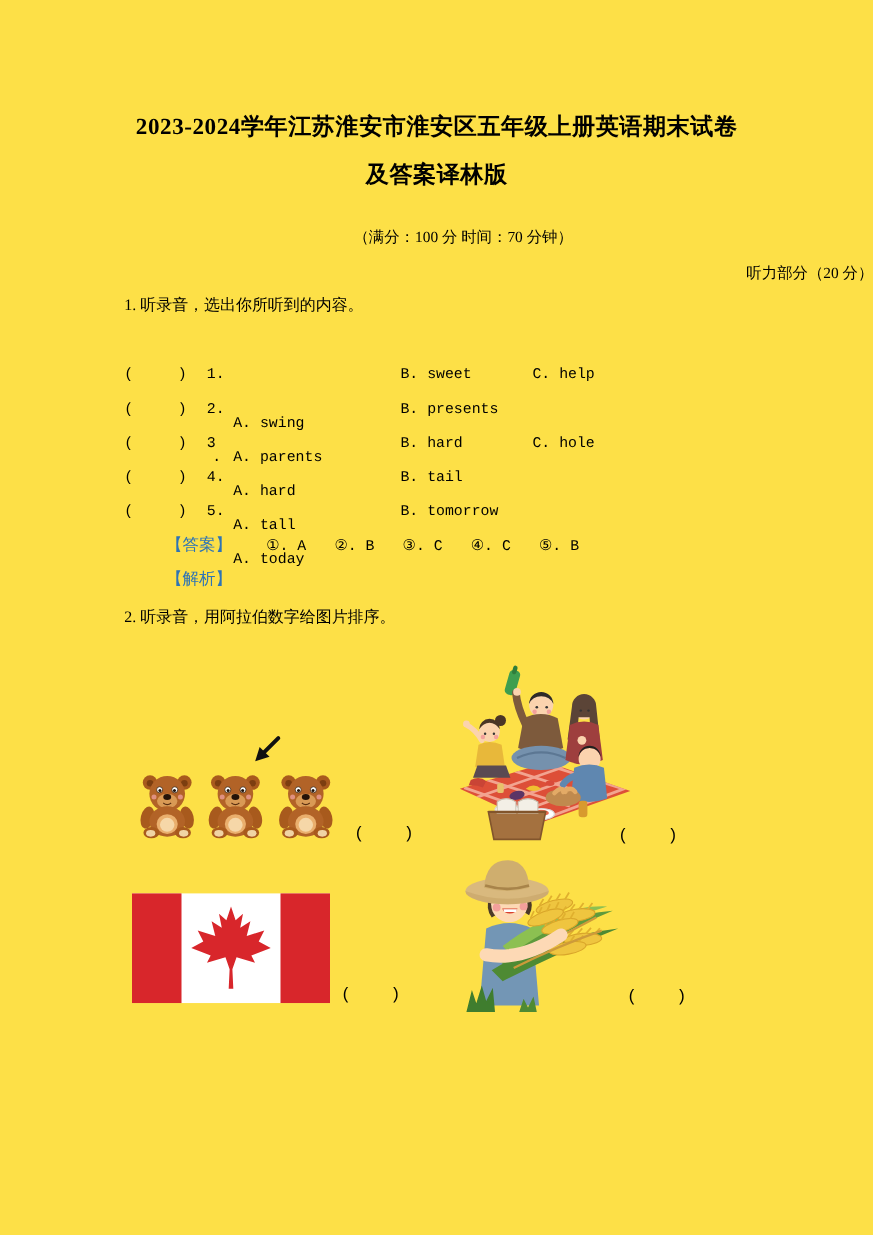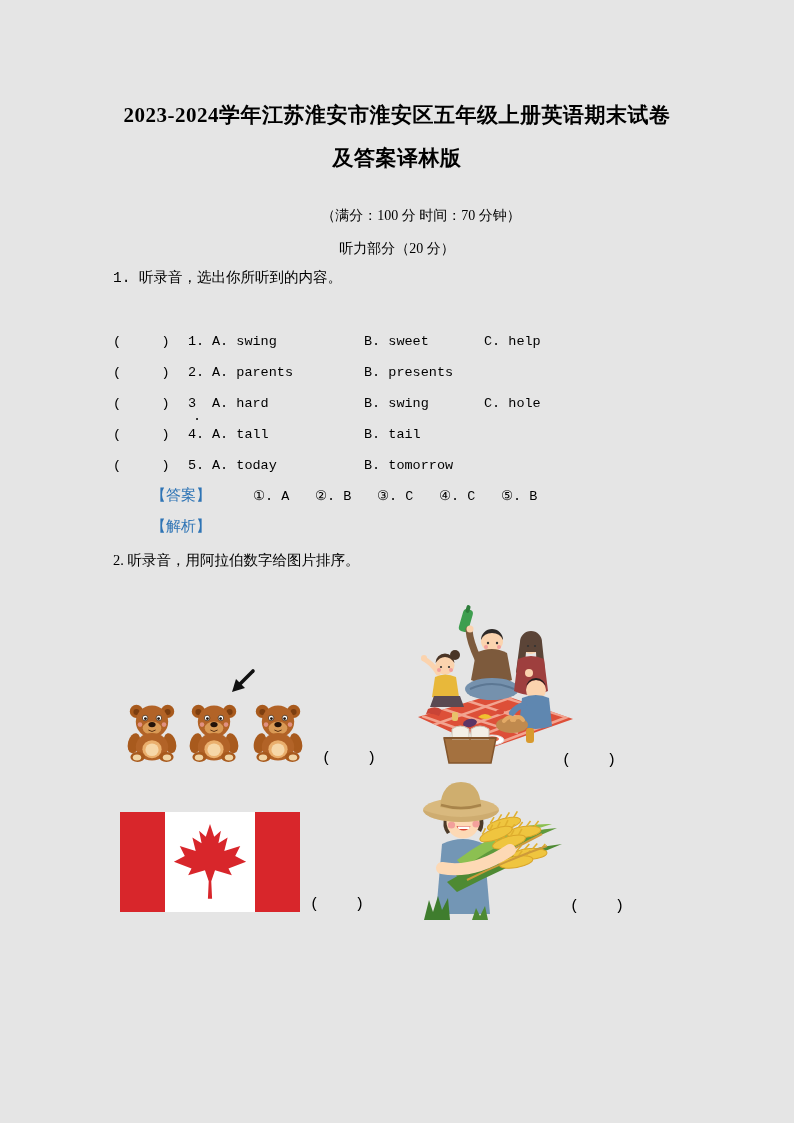--- a/index.html
+++ b/index.html
@@ -1,46 +1,46 @@
 <!DOCTYPE html>
 <html><head>
 <meta charset="utf-8">
 <style>
   html,body { margin:0; padding:0; background:#ffffff; }
   .page {
     position:relative; width:794px; height:1123px; margin:0 auto;
-    background:#e5e5e5; overflow:hidden; color:#000;
+    background:#fde047; overflow:hidden; color:#000;
     font-family:"Liberation Serif","DejaVu Serif",serif;
   }
   .abs { position:absolute; }
   .centered { left:0; right:0; text-align:center; }
   .title-line { font-size:21px; font-weight:bold; letter-spacing:0.5px; }
   #title1 { top:101px; }
   #title2 { top:144px; }
   #meta    { top:207px; font-size:14px;padding-left:48px; }
-  #section { top:240px; font-size:14px; }
+  #section { top:240px; font-size:14px;text-align:right; }
   .stem { left:113px; font-size:14.5px; }
-  #q1stem { top:268px;font-family:Liberation Mono, monospace; }
+  #q1stem { top:268px; }
   #q2stem { top:551px;text-align:center; }
 
   .optrow {
     left:113px; width:570px; display:flex;
     font-family:"Liberation Mono","DejaVu Sans Mono",monospace;
     font-size:13.5px; white-space:pre; line-height:17px;
   }
   .col-p { width:75px; }
   .col-n { width:24px; position:relative; }
   .num-sub { position:absolute; left:5px; top:13px; }
-  .col-a { width:127px; }
+  .col-a { width:127px;margin-top:44px; }
   .col-b { width:120px;margin-left:25px; }
   .col-c { flex:1; }
 
   .ans-row { left:113px; top:486px; font-size:15px; }
   .blue-label { color:#2e74b5;margin-left:38px; }
-  .ans-items { margin-left:42px; font-family:"Liberation Mono","DejaVu Sans Mono",monospace; font-size:13.5px; }
+  .ans-items { margin-left:31px; font-family:"Liberation Mono","DejaVu Sans Mono",monospace; font-size:13.5px; }
   .ans-item { display:inline-block; min-width:42px; margin-right:20px; }
   #analysis { left:113px; top:517px; font-size:15px; }
 
   .img-block svg { display:block; }
   .paren {
     font-family:"Liberation Mono","DejaVu Sans Mono",monospace;
     font-size:15px; white-space:pre; color:#000;
   }
   #bears-paren  { left:322px; top:750px; }
   #picnic-paren { left:562px; top:752px; }
@@ -60,21 +60,21 @@
 
   <div class="abs stem" id="q1stem">1. 听录音，选出你所听到的内容。</div>
 
   <div class="abs optrow" style="top:333px">
     <span class="col-p">(     )</span><span class="col-n">1.</span><span class="col-a">A. swing</span><span class="col-b">B. sweet</span><span class="col-c">C. help</span>
   </div>
   <div class="abs optrow" style="top:364px">
     <span class="col-p">(     )</span><span class="col-n">2.</span><span class="col-a">A. parents</span><span class="col-b">B. presents</span>
   </div>
   <div class="abs optrow" style="top:395px">
-    <span class="col-p">(     )</span><span class="col-n"><span>3</span><span class="num-sub">.</span></span><span class="col-a">A. hard</span><span class="col-b">B. swing</span><span class="col-c">C. hole</span>
+    <span class="col-p">(     )</span><span class="col-n"><span>3</span><span class="num-sub">.</span></span><span class="col-a">A. hard</span><span class="col-b">B. hard</span><span class="col-c">C. hole</span>
   </div>
   <div class="abs optrow" style="top:426px">
     <span class="col-p">(     )</span><span class="col-n">4.</span><span class="col-a">A. tall</span><span class="col-b">B. tail</span>
   </div>
   <div class="abs optrow" style="top:457px">
     <span class="col-p">(     )</span><span class="col-n">5.</span><span class="col-a">A. today</span><span class="col-b">B. tomorrow</span>
   </div>
 
   <div class="abs ans-row">
     <span class="blue-label">【答案】</span><span class="ans-items"><span class="ans-item">①. A</span><span class="ans-item">②. B</span><span class="ans-item">③. C</span><span class="ans-item">④. C</span><span class="ans-item">⑤. B</span></span>

